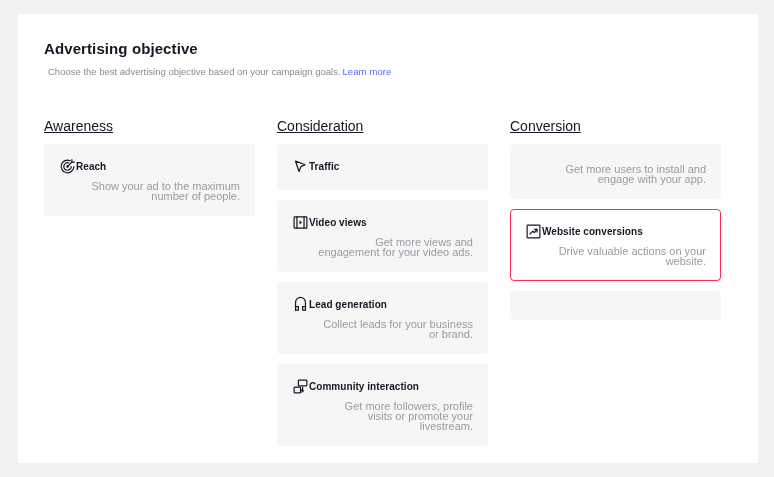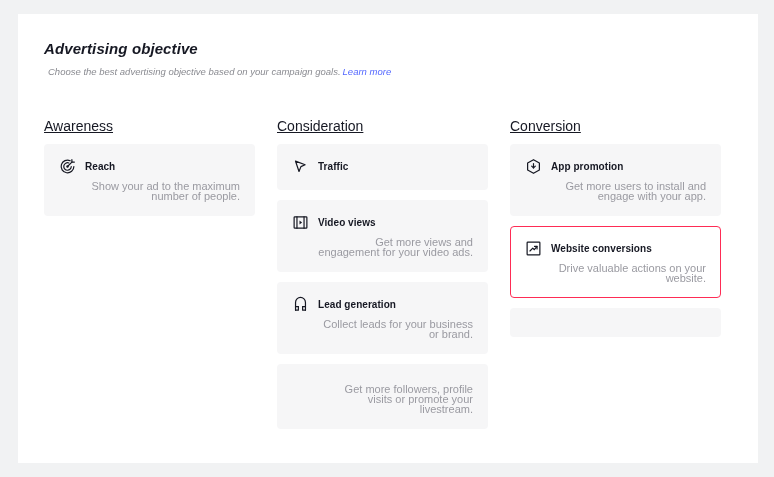--- a/index.html
+++ b/index.html
@@ -20,21 +20,20 @@
     left: 18px;
     top: 14px;
     width: 740px;
     height: 449px;
     background: #ffffff;
     box-sizing: border-box;
   }
 
   .header {
     padding: 26px 26px 0 26px;
-    font-style: italic;
   }
   .page-title {
     font-size: 15px;
     font-weight: bold;
     color: #161823;
     letter-spacing: 0.1px;
     margin: 0 0 7px 0;
     line-height: 18px;
   }
   .subtitle {
@@ -76,21 +75,20 @@
     box-sizing: border-box;
     cursor: pointer;
   }
   .objective-card.selected {
     background: #ffffff;
     border: 1.5px solid #fe2c55;
   }
   .card-head {
     display: flex;
     align-items: center;
-    gap: 9px;
   }
   .card-icon {
     width: 17px;
     height: 17px;
     flex: 0 0 17px;
     display: block;
     color: #161823;
   }
   .card-icon svg { display: block; }
   .card-title {
@@ -180,38 +178,39 @@
               <path d="M5 15h4M15 15h4"></path>
               <path d="M5 20h4V15M19 20h-4V15"></path>
             </svg>
           </span>
           <span class="card-title">Lead generation</span>
         </div>
         <div class="card-desc wide">Collect leads for your business or brand.</div>
       </div>
 
       <div class="objective-card">
+        <div class="card-head">
+          <span class="card-icon">
+            <svg viewBox="0 0 24 24" width="17" height="17" fill="none" stroke="currentColor" stroke-width="1.7" stroke-linecap="round" stroke-linejoin="round">
+              <rect x="9" y="3" width="12" height="8" rx="1"></rect>
+              <rect x="3" y="13" width="9" height="8" rx="1"></rect>
+              <path d="M15 13v3a2 2 0 0 1-2 2h-1"></path>
+              <path d="M14 20l2-2-2-2"></path>
+            </svg>
+          </span>
+          <span class="card-title">Community interaction</span>
+        </div>
         <div class="card-desc">Get more followers, profile visits or promote your livestream.</div>
       </div>
     </div>
 
     <div class="column">
       <div class="column-title">Conversion</div>
 
       <div class="objective-card">
-        <div class="card-head">
-          <span class="card-icon">
-            <svg viewBox="0 0 24 24" width="17" height="17" fill="none" stroke="currentColor" stroke-width="1.7" stroke-linecap="round" stroke-linejoin="round">
-              <path d="M12 2.4l8.3 4.8v9.6L12 21.6 3.7 16.8V7.2z"></path>
-              <path d="M12 8v6"></path>
-              <path d="M9.4 11.4 12 14l2.6-2.6"></path>
-            </svg>
-          </span>
-          <span class="card-title">App promotion</span>
-        </div>
         <div class="card-desc">Get more users to install and engage with your app.</div>
       </div>
 
       <div class="objective-card selected">
         <div class="card-head">
           <span class="card-icon">
             <svg viewBox="0 0 24 24" width="17" height="17" fill="none" stroke="currentColor" stroke-width="1.7" stroke-linecap="round" stroke-linejoin="round">
               <rect x="3" y="3" width="18" height="18" rx="1"></rect>
               <path d="M7 15.5l4-4 2.2 2.2L17 9"></path>
               <path d="M13.4 9H17v3.6"></path>

